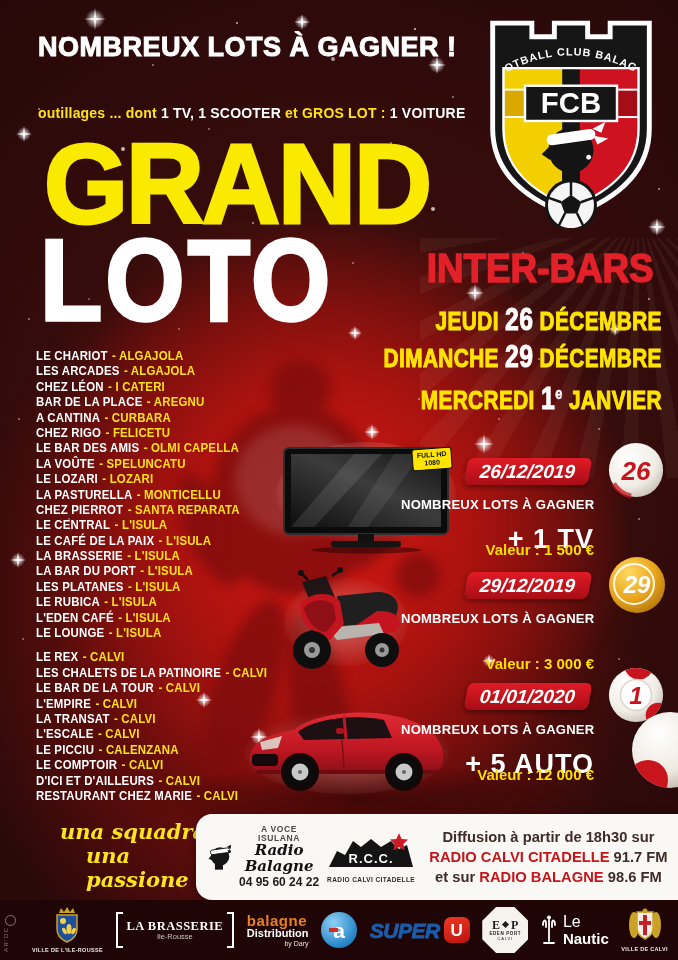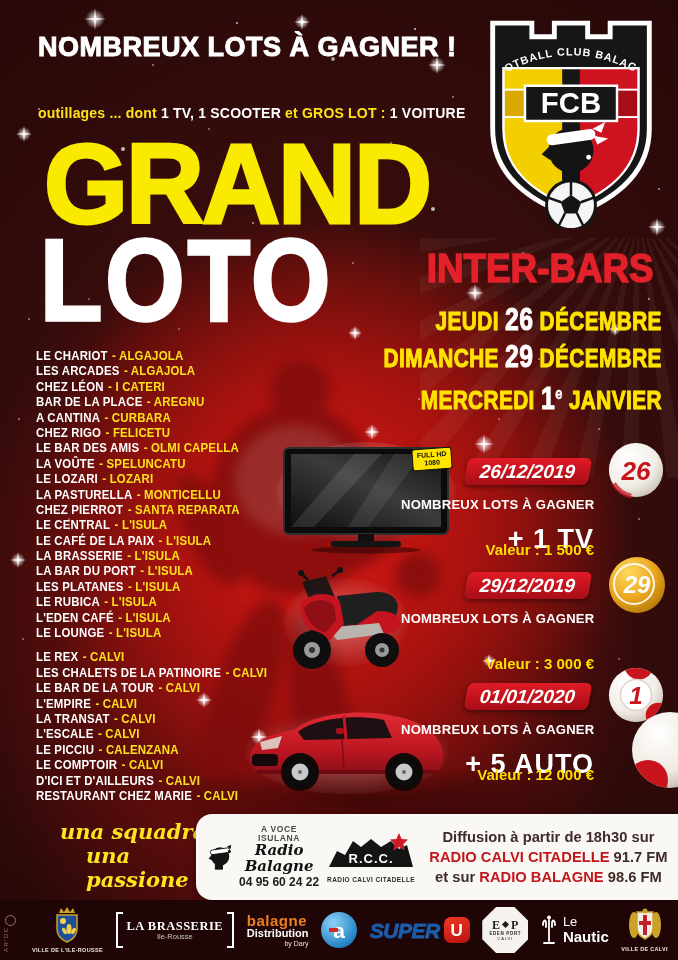--- a/index.html
+++ b/index.html
@@ -132,21 +132,21 @@
   .ubox span{color:#fff;font-weight:bold;font-size:17px}
   .ep{width:46px;height:46px;background:#f6f3ee;color:#1c1c1c;
     clip-path:polygon(30% 0,70% 0,100% 30%,100% 70%,70% 100%,30% 100%,0 70%,0 30%);
     display:flex;flex-direction:column;align-items:center;justify-content:center;gap:1px}
   .ep-row{display:flex;align-items:center;gap:3px;font-family:"Liberation Serif",serif;font-weight:bold;font-size:12px}
   .ep-d{width:5px;height:5px;background:#1c1c1c;transform:rotate(45deg)}
   .ep-s1{font-size:4.5px;letter-spacing:.6px;font-weight:bold}
   .ep-s2{font-size:4px;letter-spacing:.8px}
   .nautic{display:flex;align-items:center;gap:6px;color:#fff}
   .nautic .txt{text-align:left;line-height:1.05}
-  .nt-1{font-size:13px}.nt-2{font-size:15px;font-weight:bold}
+  .nt-1{font-size:16px}.nt-2{font-size:15px;font-weight:bold}
   .credit{position:absolute;left:3px;top:952px;transform:rotate(-90deg);transform-origin:left top;
     font-size:6px;color:#93756d;letter-spacing:1.5px;white-space:nowrap}
   .credit-dot{position:absolute;left:5px;top:915px;width:11px;height:11px;border:1px solid #93756d;border-radius:50%}
   svg text{font-family:"Liberation Sans",sans-serif}
 </style>
 </head>
 <body>
 
 <div class="poster">
 

